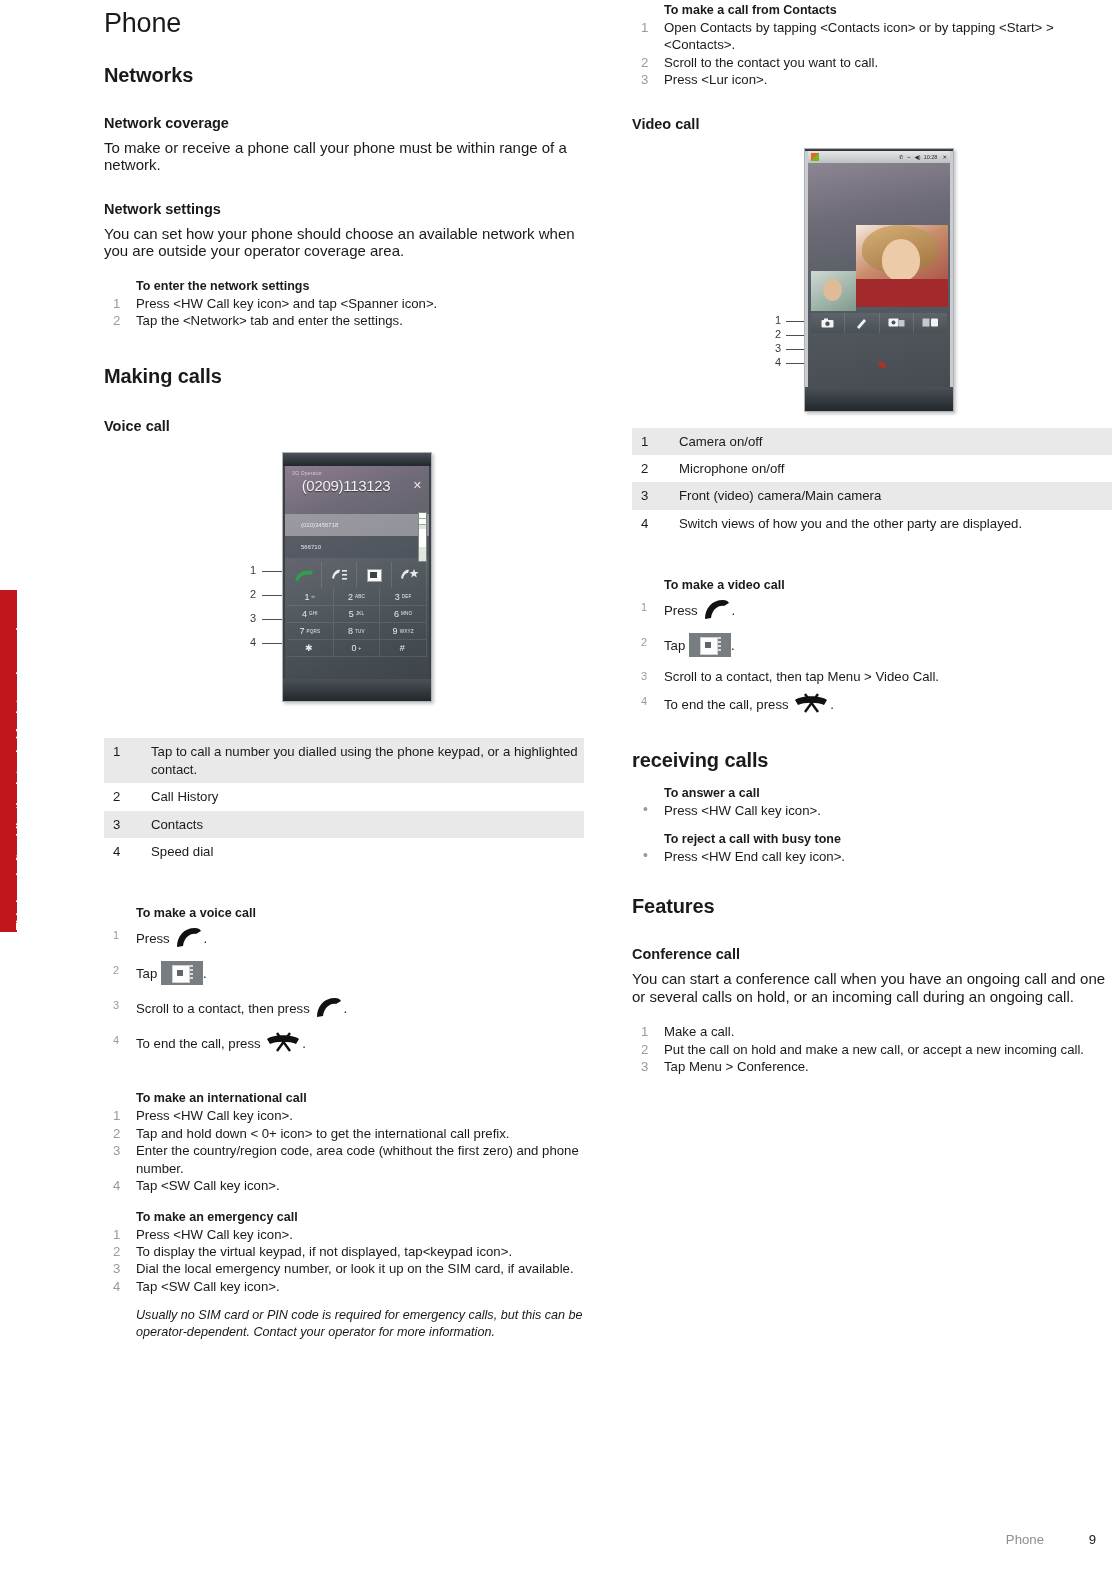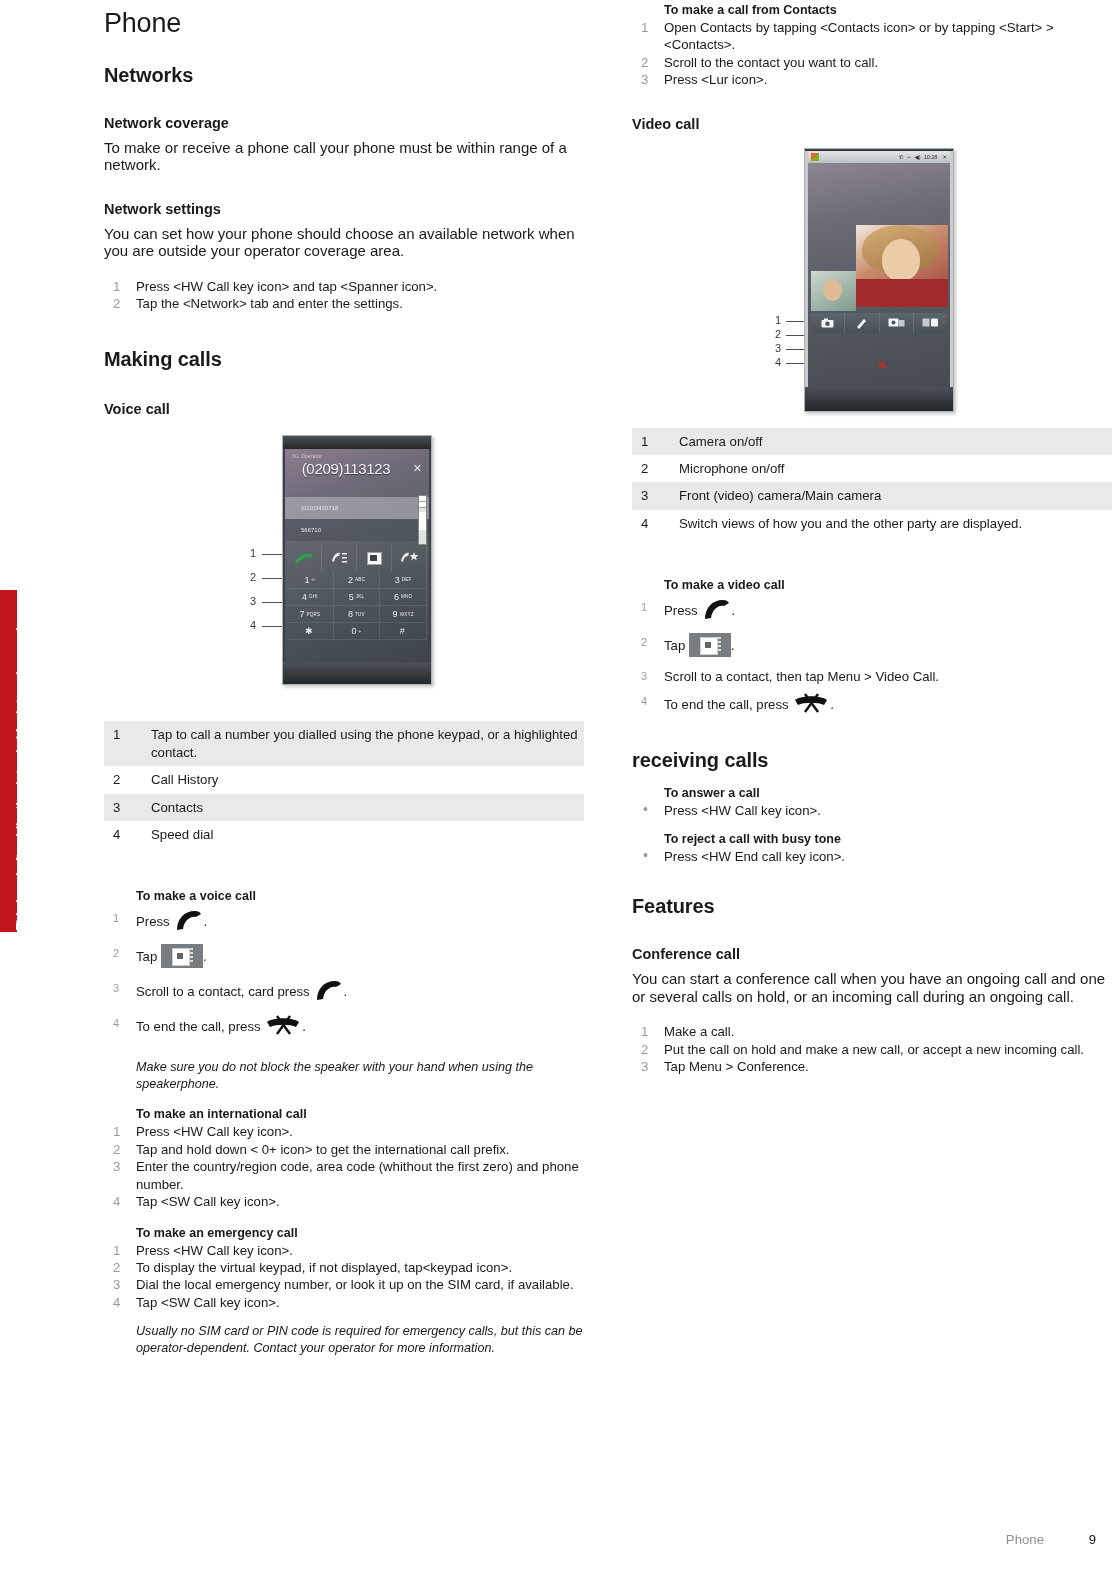--- a/index.html
+++ b/index.html
@@ -433,20 +433,21 @@
     <h3 class="h3">Network coverage</h3>
     <div class="sp-6"></div>
     <p class="body">To make or receive a phone call your phone must be within range of a network.</p>
 
     <div class="sp-26"></div>
     <h3 class="h3">Network settings</h3>
     <div class="sp-6"></div>
     <p class="body">You can set how your phone should choose an available network when you are outside your operator coverage area.</p>
 
     <div class="sp-18"></div>
+    <h4 class="proc">To enter the network settings</h4>
     <ol class="steps">
       <li><span class="num">1</span><span>Press &lt;HW Call key icon&gt; and tap &lt;Spanner icon&gt;.</span></li>
       <li><span class="num">2</span><span>Tap the &lt;Network&gt; tab and enter the settings.</span></li>
     </ol>
 
     <div class="sp-34"></div>
     <h2 class="h2">Making calls</h2>
 
     <div class="sp-28"></div>
     <h3 class="h3">Voice call</h3>
@@ -591,38 +592,34 @@
             </svg></span><span>.</span></li>
 
       <li><span class="num">2</span><span>Tap</span>
         <span class="ico ico-contacts"><span class="bk"></span><span class="tabs">
               <i></i>
               <i></i>
               <i></i>
               <i></i>
             </span></span><span>.</span></li>
 
-      <li><span class="num">3</span><span>Scroll to a contact, card press</span>
+      <li><span class="num">3</span><span>Scroll to a contact, then press</span>
         <span class="ico ico-callkey"><svg width="30" height="22" viewBox="0 0 30 22">
               <path d="M4 21 C4 10, 11 2, 22 2 C25 2, 27 3, 28 5 L23 8 C17 7, 11 12, 10 20 Z" fill="#111"></path>
             </svg></span><span>.</span></li>
 
       <li><span class="num">4</span><span>To end the call, press</span>
         <span class="ico ico-endkey"><svg width="38" height="22" viewBox="0 0 38 22">
               <path d="M3 8 C10 3, 28 3, 35 8 L32 13 C26 10, 12 10, 6 13 Z" fill="#111"></path>
               <path d="M13 2 L26 20" stroke="#111" stroke-width="2.4" fill="none"></path>
               <path d="M26 2 L13 20" stroke="#111" stroke-width="2.4" fill="none"></path>
             </svg></span><span>.</span></li>
     </ol>
 
     <div class="sp-10"></div>
-    <div class="note">
-      <span class="excl"><span class="bar"></span><span class="dot"></span></span>
-      <span>Make sure you do not block the speaker with your hand when using the speakerphone.</span>
-    </div>
 
     <div class="sp-14"></div>
     <h4 class="proc">To make an international call</h4>
     <ol class="steps">
       <li><span class="num">1</span><span>Press &lt;HW Call key icon&gt;.</span></li>
       <li><span class="num">2</span><span>Tap and hold down &lt; 0+ icon&gt; to get the international call prefix.</span></li>
       <li><span class="num">3</span><span>Enter the country/region code, area code (whithout the first zero) and phone number.</span></li>
       <li><span class="num">4</span><span>Tap &lt;SW Call key icon&gt;.</span></li>
     </ol>
 

